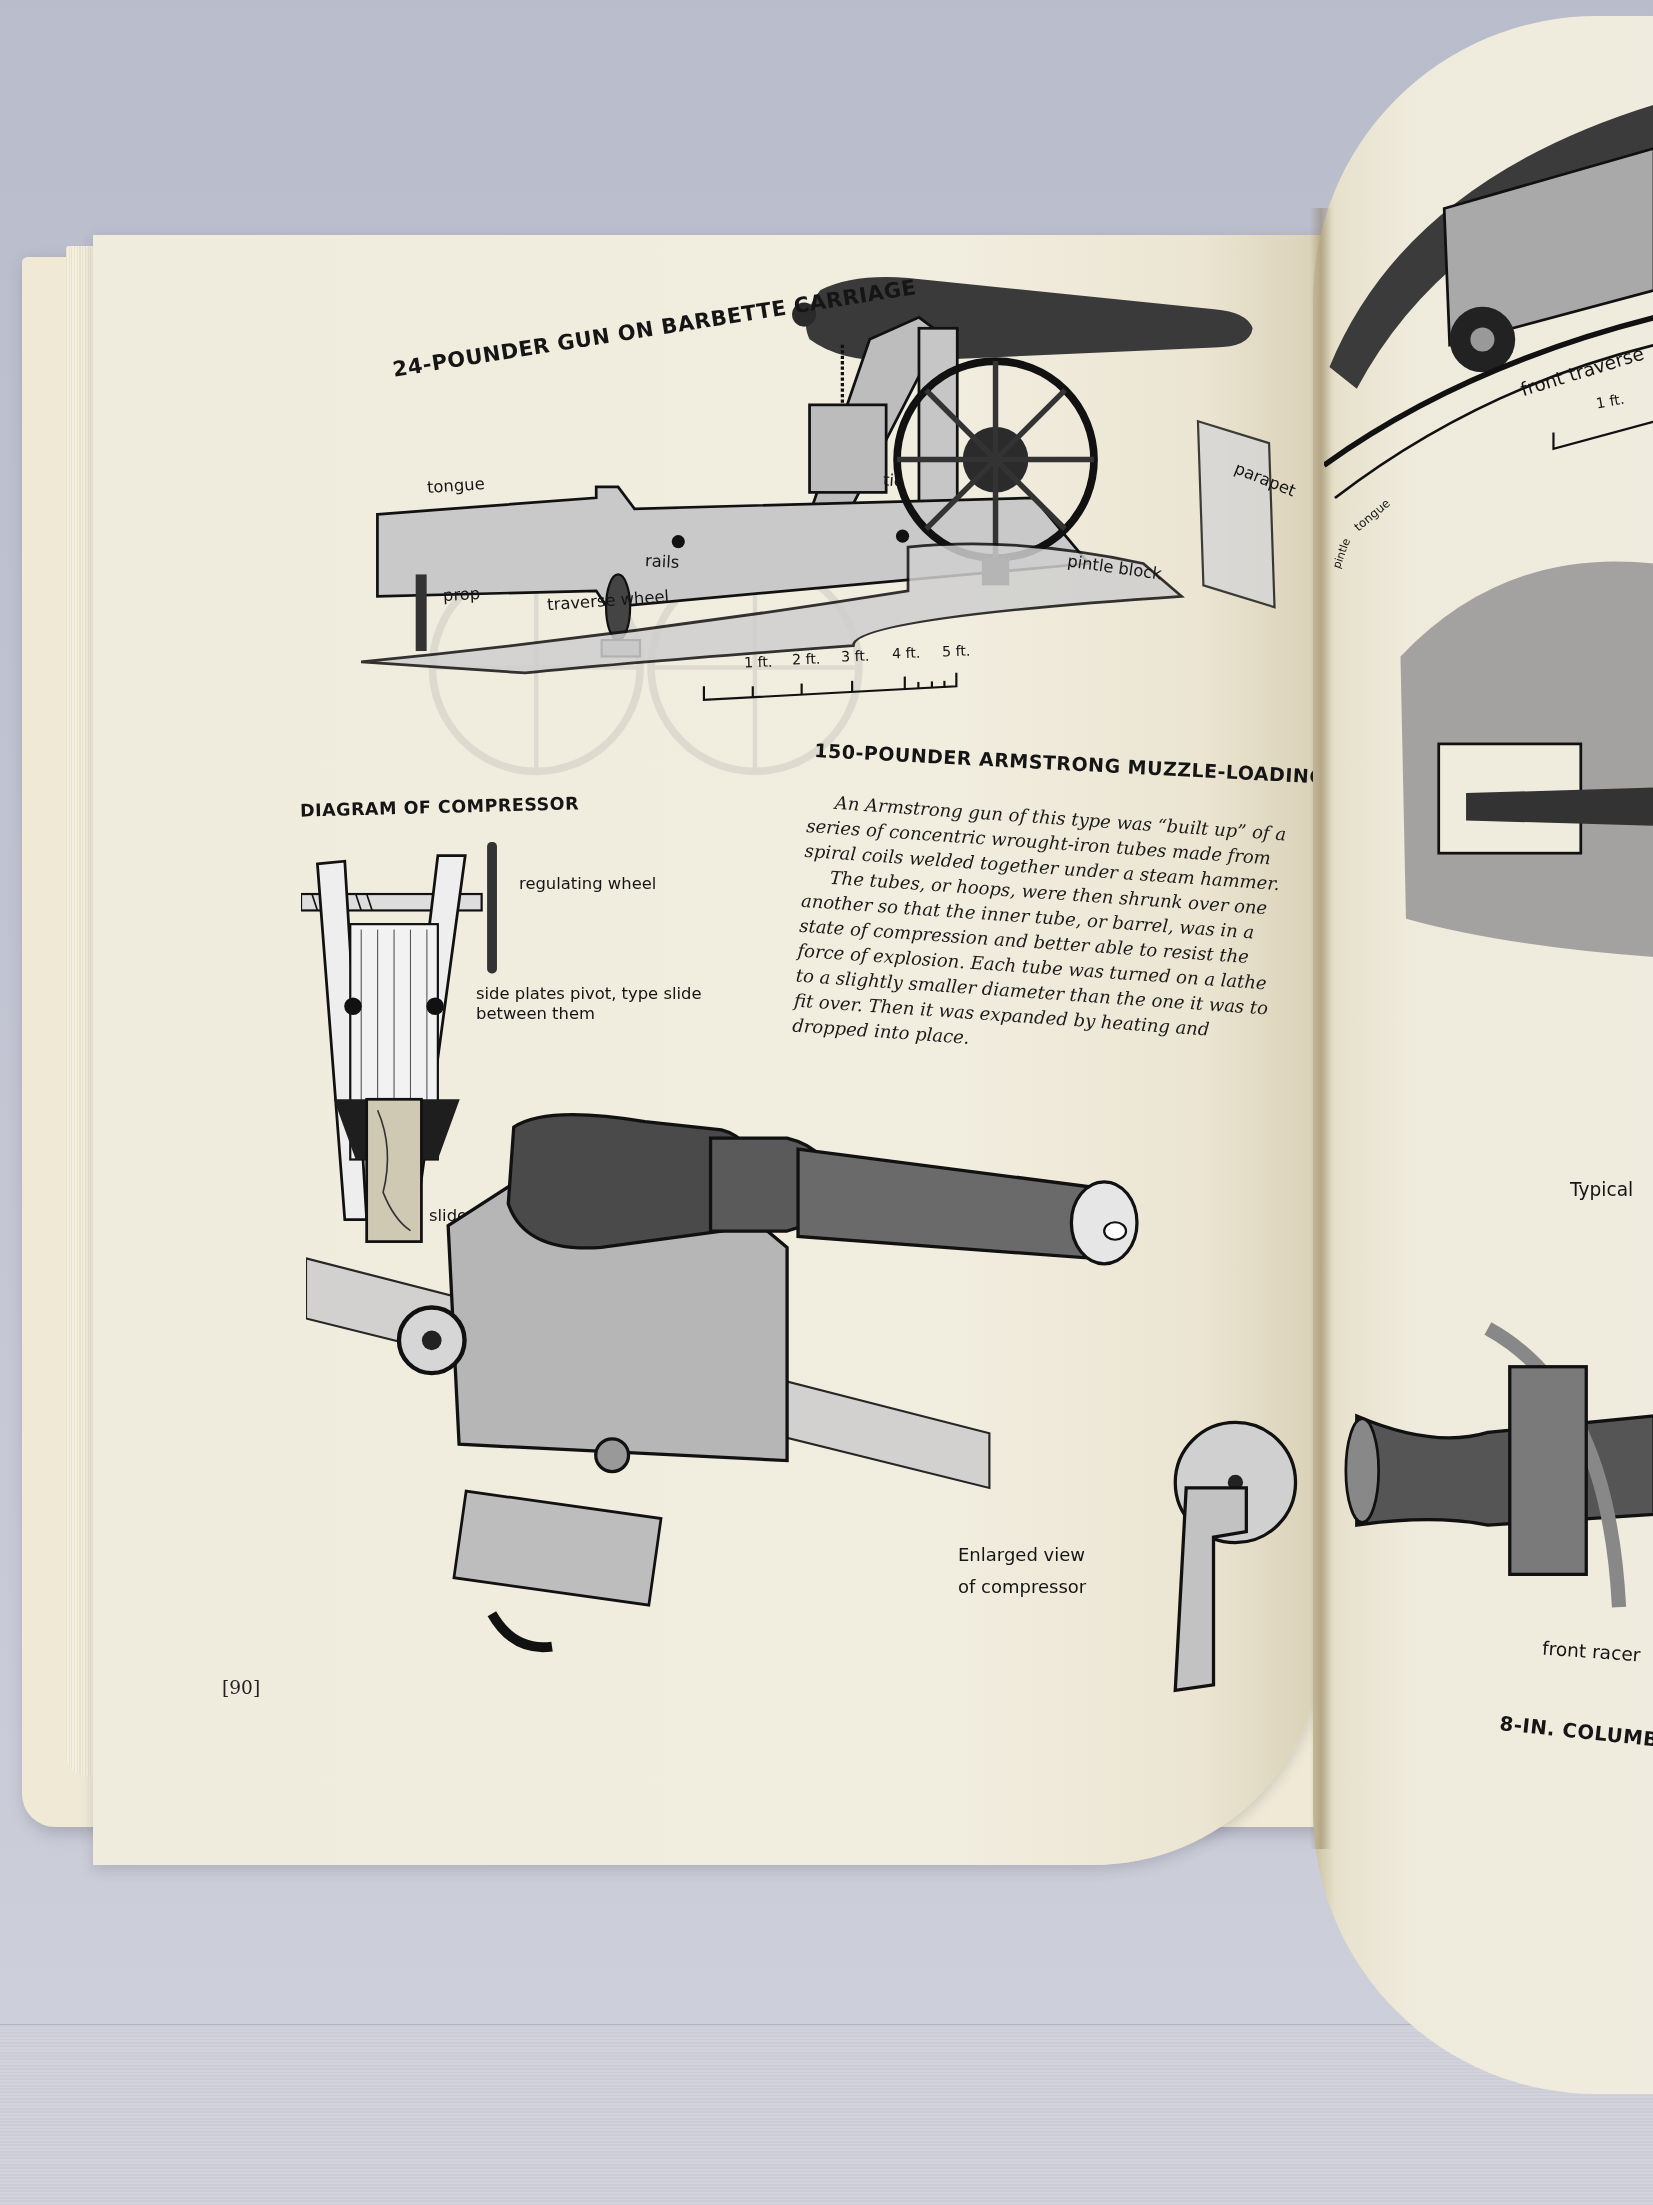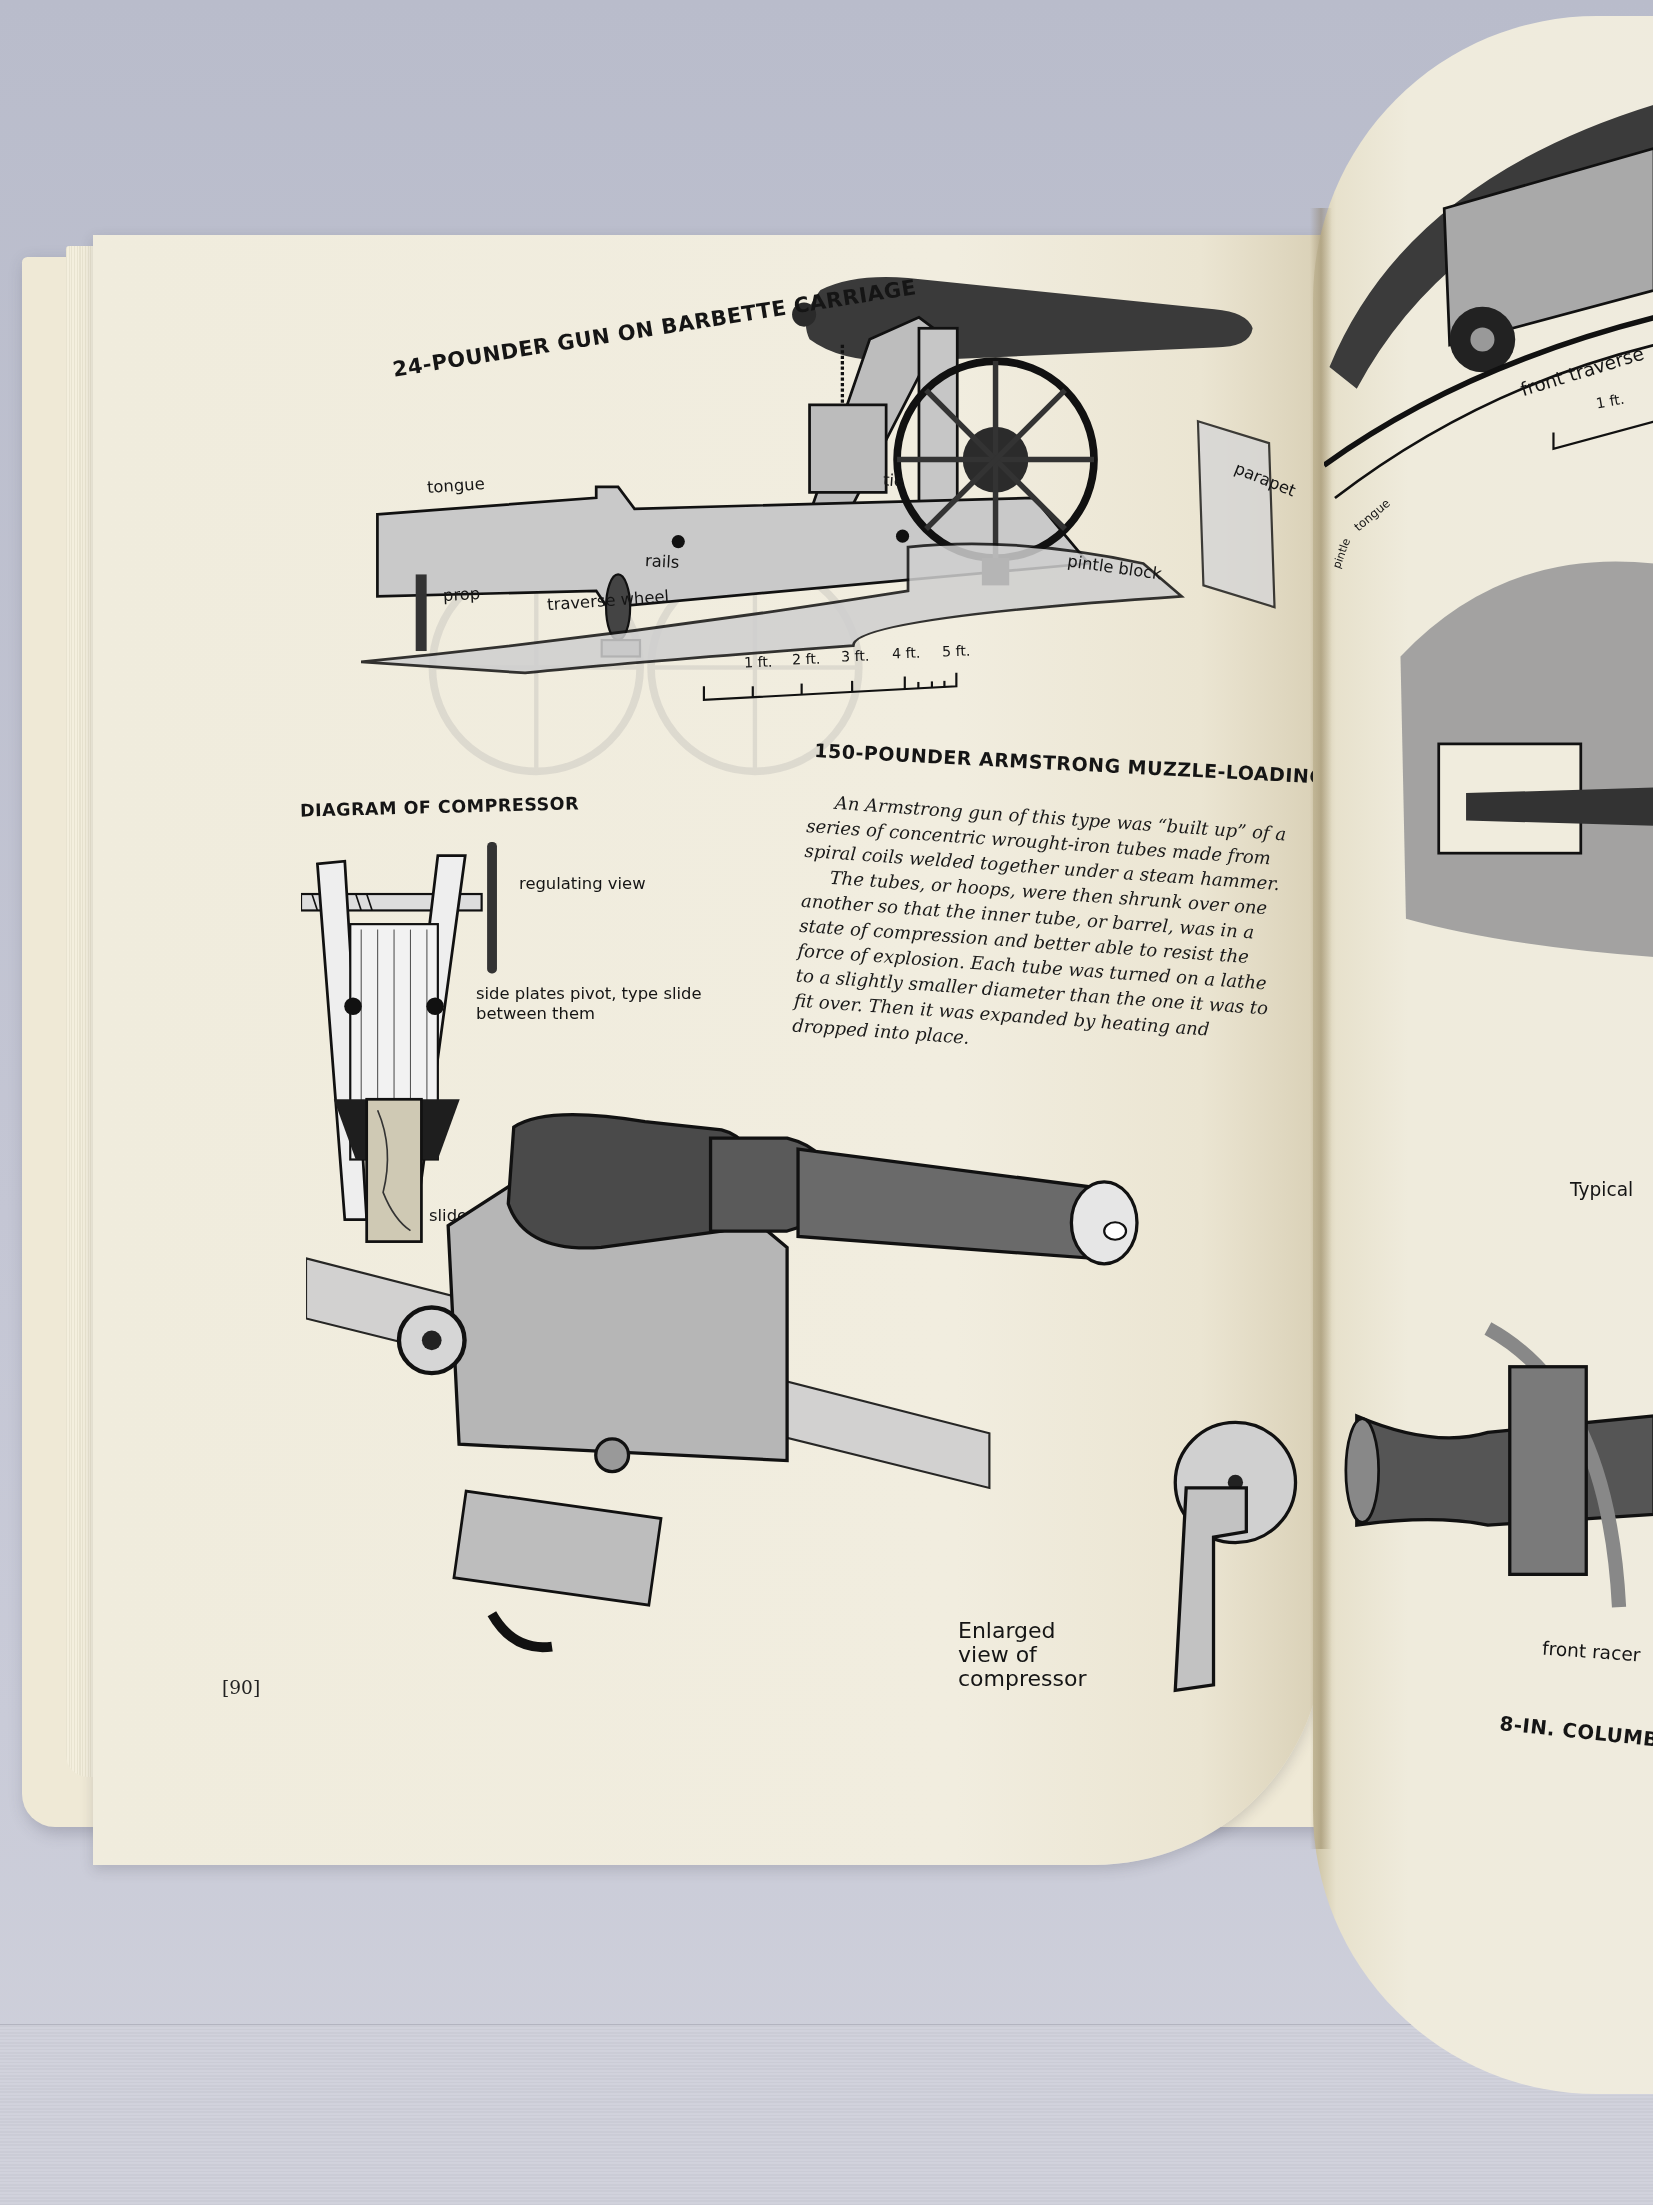--- a/index.html
+++ b/index.html
@@ -163,21 +163,21 @@
   </g>
   <circle cx="95" cy="300" r="16" fill="#111"></circle>
   <circle cx="245" cy="300" r="16" fill="#111"></circle>
 
   <path d="M60 470 L290 470 L250 580 L100 580 Z" fill="#1e1e1e"></path>
 
   <rect x="120" y="470" width="100" height="260" fill="#cfc9b4" stroke="#111" stroke-width="5"></rect>
   <path d="M140 490 Q170 560 150 640 Q170 690 200 710" fill="none" stroke="#333" stroke-width="3"></path>
 </svg>
 
-<div class="label small" style="left:519px;top:874px">regulating view</div>
+<div class="label small" style="left:519px;top:874px">regulating wheel</div>
 <div class="label small" style="left:476px;top:984px;white-space:normal;width:230px;line-height:19.7px">side plates pivot, type slide between them</div>
 <div class="label small" style="left:429px;top:1206px">slide</div>
 
 <svg class="drawing" style="left:306px;top:1105px" width="995" height="591" viewBox="0 0 1820 1080">
 
   <path d="M0 280 L1250 600 L1250 700 L0 390 Z" fill="#cfcfcf" stroke="#111" stroke-width="4" opacity=".9"></path>
   <rect x="280" y="730" width="360" height="160" fill="#bdbdbd" stroke="#111" stroke-width="5" transform="rotate(8 460 810)"></rect>
   <path d="M340 930 Q380 1000 450 990" fill="none" stroke="#111" stroke-width="18"></path>
 
   <path d="M260 220 L400 130 L760 160 L880 260 L880 650 L280 620 Z" fill="#b6b6b6" stroke="#111" stroke-width="6"></path>
@@ -189,21 +189,21 @@
   <path d="M740 60 L880 60 Q960 80 960 150 Q960 210 880 230 L740 230 Z" fill="#5a5a5a" stroke="#111" stroke-width="6"></path>
   <path d="M900 80 L1440 150 L1440 280 L900 240 Z" fill="#6a6a6a" stroke="#111" stroke-width="6"></path>
   <ellipse cx="1460" cy="215" rx="60" ry="75" fill="#e6e6e6" stroke="#111" stroke-width="6"></ellipse>
   <ellipse cx="1480" cy="230" rx="20" ry="16" fill="#fff" stroke="#111" stroke-width="4"></ellipse>
 
   <circle cx="1700" cy="690" r="110" fill="#d0d0d0" stroke="#111" stroke-width="6"></circle>
   <circle cx="1700" cy="690" r="14" fill="#222"></circle>
   <path d="M1610 700 L1720 700 L1720 780 L1660 790 L1660 1060 L1590 1070 Z" fill="#c2c2c2" stroke="#111" stroke-width="6"></path>
 </svg>
 
-<div class="label" style="left:958px;top:1619px;font-size:22px;white-space:normal;width:131px;line-height:24px">Enlarged view of compressor</div>
+<div class="label" style="left:958px;top:1539px;font-size:18px;white-space:normal;width:131px;line-height:32px">Enlarged view of compressor</div>
 
 <div class="page-num">[90]</div>
 
 <div class="right-page"></div>
 <div class="gutter"></div>
 
 <svg class="drawing" style="left:1324px;top:82px" width="330" height="1668" viewBox="0 0 604 3050">
 
   <path d="M10 520 Q150 180 604 40 L604 140 Q220 260 60 560 Z" fill="#3b3b3b"></path>
   <path d="M220 230 L604 120 L604 380 L230 480 Z" fill="#a9a9a9" stroke="#111" stroke-width="5"></path>

